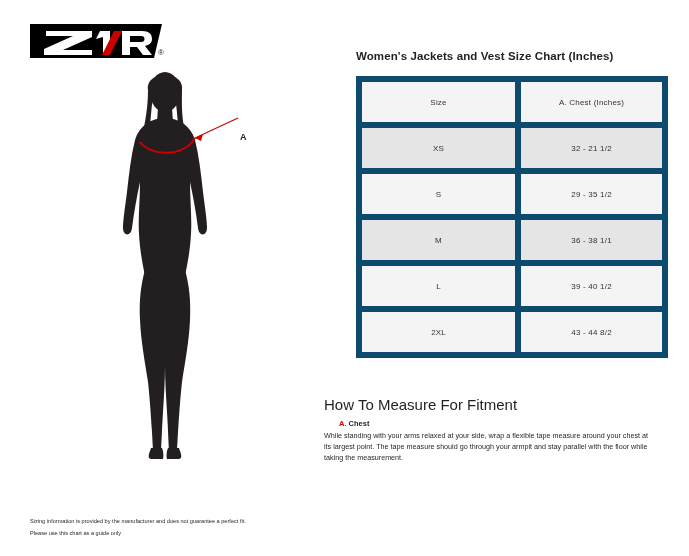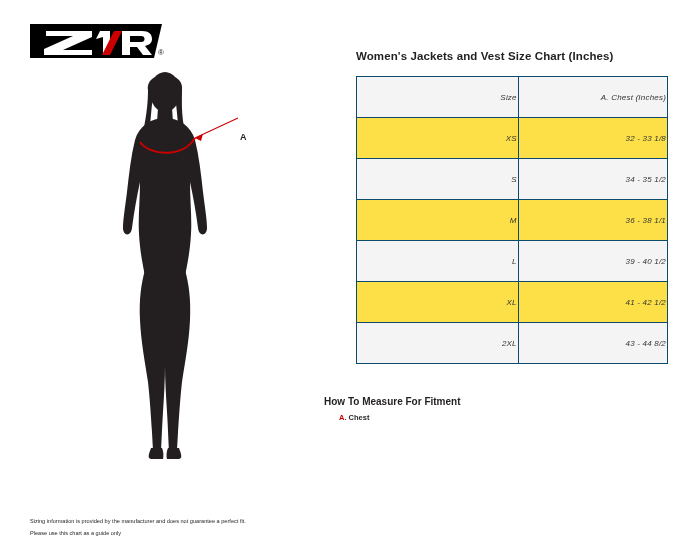--- a/index.html
+++ b/index.html
@@ -64,55 +64,54 @@
     margin: 0 0 14px 0;
     letter-spacing: 0.1px;
   }
 
   table.size-chart {
     border-collapse: collapse;
     width: 312px;
     table-layout: fixed;
   }
   table.size-chart td, table.size-chart th {
-    border: 1px solid #0c4a6e;
+    border: 6px solid #0c4a6e;
     height: 38px;
-    text-align: right;
+    text-align: center;
     vertical-align: middle;
     font-size: 8px;
     font-weight: normal;
     color: #333;
     letter-spacing: 0.2px;
-    font-style: italic;
   }
   table.size-chart thead th {
     background: #f4f4f4;
     font-size: 8px;
     color: #333;
     font-weight: normal;
   }
   table.size-chart tbody tr.alt td {
     background: #f4f4f4;
   }
   table.size-chart tbody tr td {
-    background: #fde047;
+    background: #e5e5e5;
   }
   table.size-chart col.c1 { width: 52%; }
   table.size-chart col.c2 { width: 48%; }
 
   
   .howto {
     position: absolute;
     left: 324px;
     top: 396px;
     width: 330px;
   }
   .howto h2 {
-    font-size: 10px;
-    font-weight: bold;
+    font-size: 15px;
+    font-weight: normal;
     margin: 0 0 6px 0;
     color: #231f20;
   }
   .howto .sub {
     font-size: 7.5px;
     font-weight: bold;
     margin: 0 0 2px 15px;
     color: #231f20;
   }
   .howto .sub .red {
@@ -225,52 +224,49 @@
         </colgroup>
       <thead>
         <tr>
           <th>Size</th>
           <th>A. Chest (Inches)</th>
         </tr>
       </thead>
       <tbody>
         <tr>
           <td>XS</td>
-          <td>32 - 33 1/8</td>
+          <td>32 - 21 1/2</td>
         </tr>
         <tr class="alt">
           <td>S</td>
-          <td>34 - 35 1/2</td>
+          <td>29 - 35 1/2</td>
         </tr>
         <tr>
           <td>M</td>
           <td>36 - 38 1/1</td>
         </tr>
         <tr class="alt">
           <td>L</td>
           <td>39 - 40 1/2</td>
-        </tr>
-        <tr>
-          <td>XL</td>
-          <td>41 - 42 1/2</td>
         </tr>
         <tr class="alt">
           <td>2XL</td>
           <td>43 - 44 8/2</td>
         </tr>
       </tbody>
     </table>
   </div>
 
   <div class="howto">
     <h2>How To Measure For Fitment</h2>
     <p class="sub">
       <span class="red">A.</span>
       <span>Chest</span>
     </p>
+    <p class="body">While standing with your arms relaxed at your side, wrap a flexible tape measure around your chest at its largest point. The tape measure should go through your armpit and stay parallel with the floor while taking the measurement.</p>
   </div>
 
   <div class="footer">
     <p>Sizing information is provided by the manufacturer and does not guarantee a perfect fit.</p>
     <p>Please use this chart as a guide only</p>
   </div>
 
 </div>
 
 </body></html>

